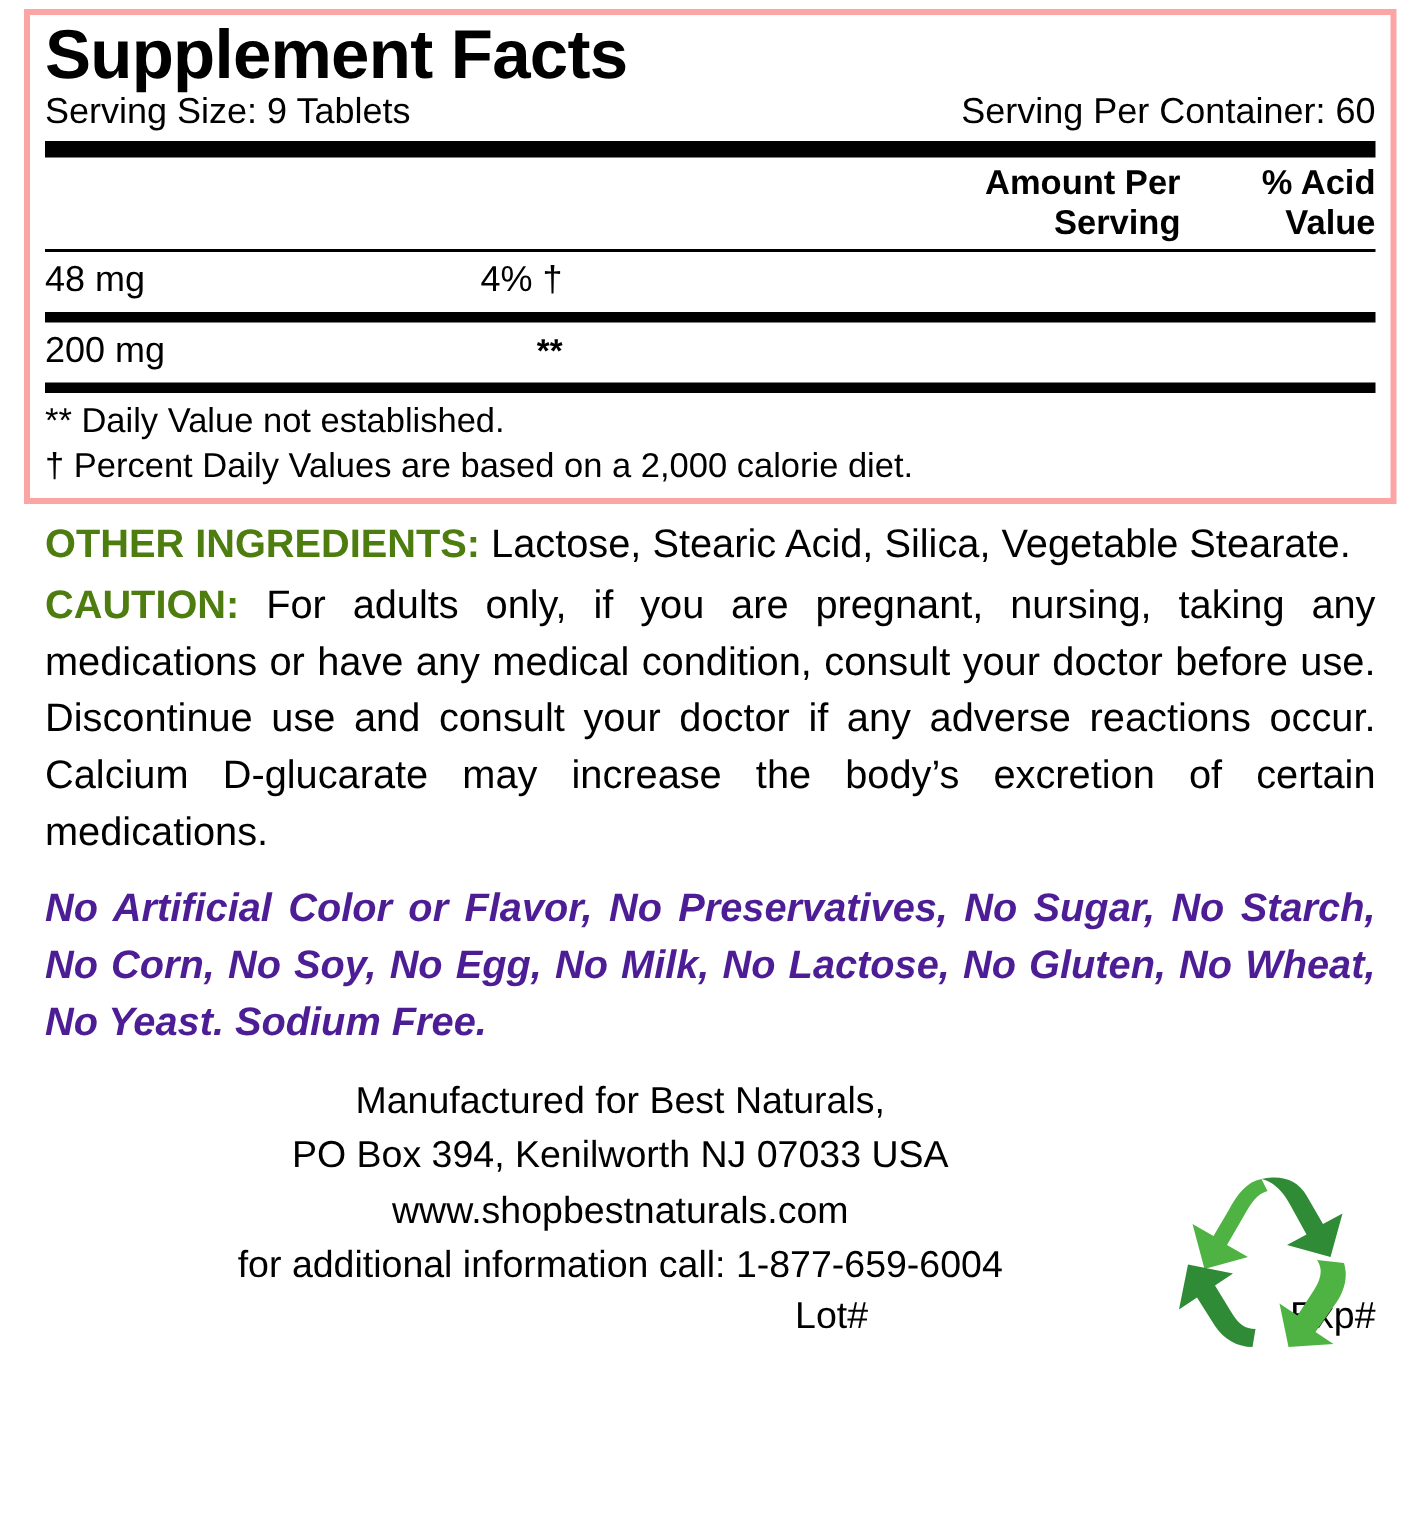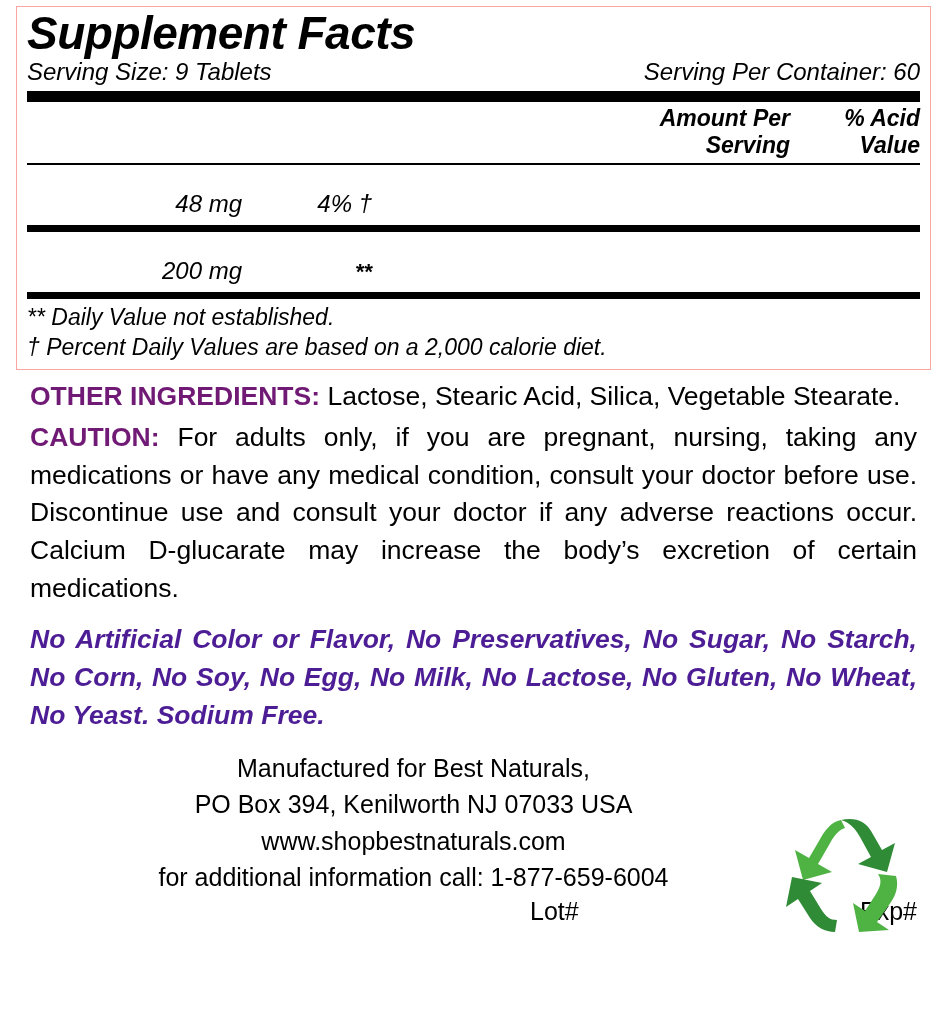--- a/index.html
+++ b/index.html
@@ -17,25 +17,24 @@
   .page {
     position: relative;
     width: 947px;
     height: 1024px;
     box-sizing: border-box;
     padding: 6px 12px 0 12px;
   }
 
   
   .sf-panel {
-    border: 1px solid #fca5a5;
+    border: 4px solid #fca5a5;
     box-sizing: border-box;
     padding: 2px 10px 6px 10px;
     margin: 0 4px;
-    font-style: italic;
   }
   .sf-title {
     font-size: 46px;
     font-weight: bold;
     letter-spacing: -0.5px;
     line-height: 1.05;
     margin: 0 0 1px 0;
     white-space: nowrap;
   }
   .sf-serving-row {
@@ -74,21 +73,21 @@
   .sf-head .col.daily  { width: 130px; }
 
   .sf-row {
     display: flex;
     align-items: baseline;
     font-size: 24px;
     line-height: 1.2;
     padding: 5px 0 6px 0;
   }
   .sf-row .nutrient { flex: 1 1 auto; padding-left: 22px; }
-  .sf-row .amt  { width: 215px; text-align: right; margin-top: 20px; }
+  .sf-row .amt  { width: 215px; text-align: left; }
   .sf-row .dv   { width: 130px; text-align: right; }
   .sf-row .dv.sym { font-weight: bold; font-size: 22px; }
 
   .sf-footnotes {
     font-size: 23px;
     line-height: 1.3;
     padding-top: 4px;
   }
   .sf-footnotes div { white-space: nowrap; }
 
@@ -96,21 +95,21 @@
   .body-copy {
     padding: 8px 18px 0 18px;
   }
   .para {
     font-size: 26.5px;
     line-height: 1.42;
     margin: 0 0 4px 0;
     text-align: justify;
   }
   .lead {
-    color: #701a75;
+    color: #4d7c0f;
     font-weight: bold;
   }
   .free-claims {
     color: #4c1d95;
     font-style: italic;
     font-weight: bold;
     font-size: 26.5px;
     line-height: 1.42;
     text-align: justify;
     margin: 14px 0 0 0;

